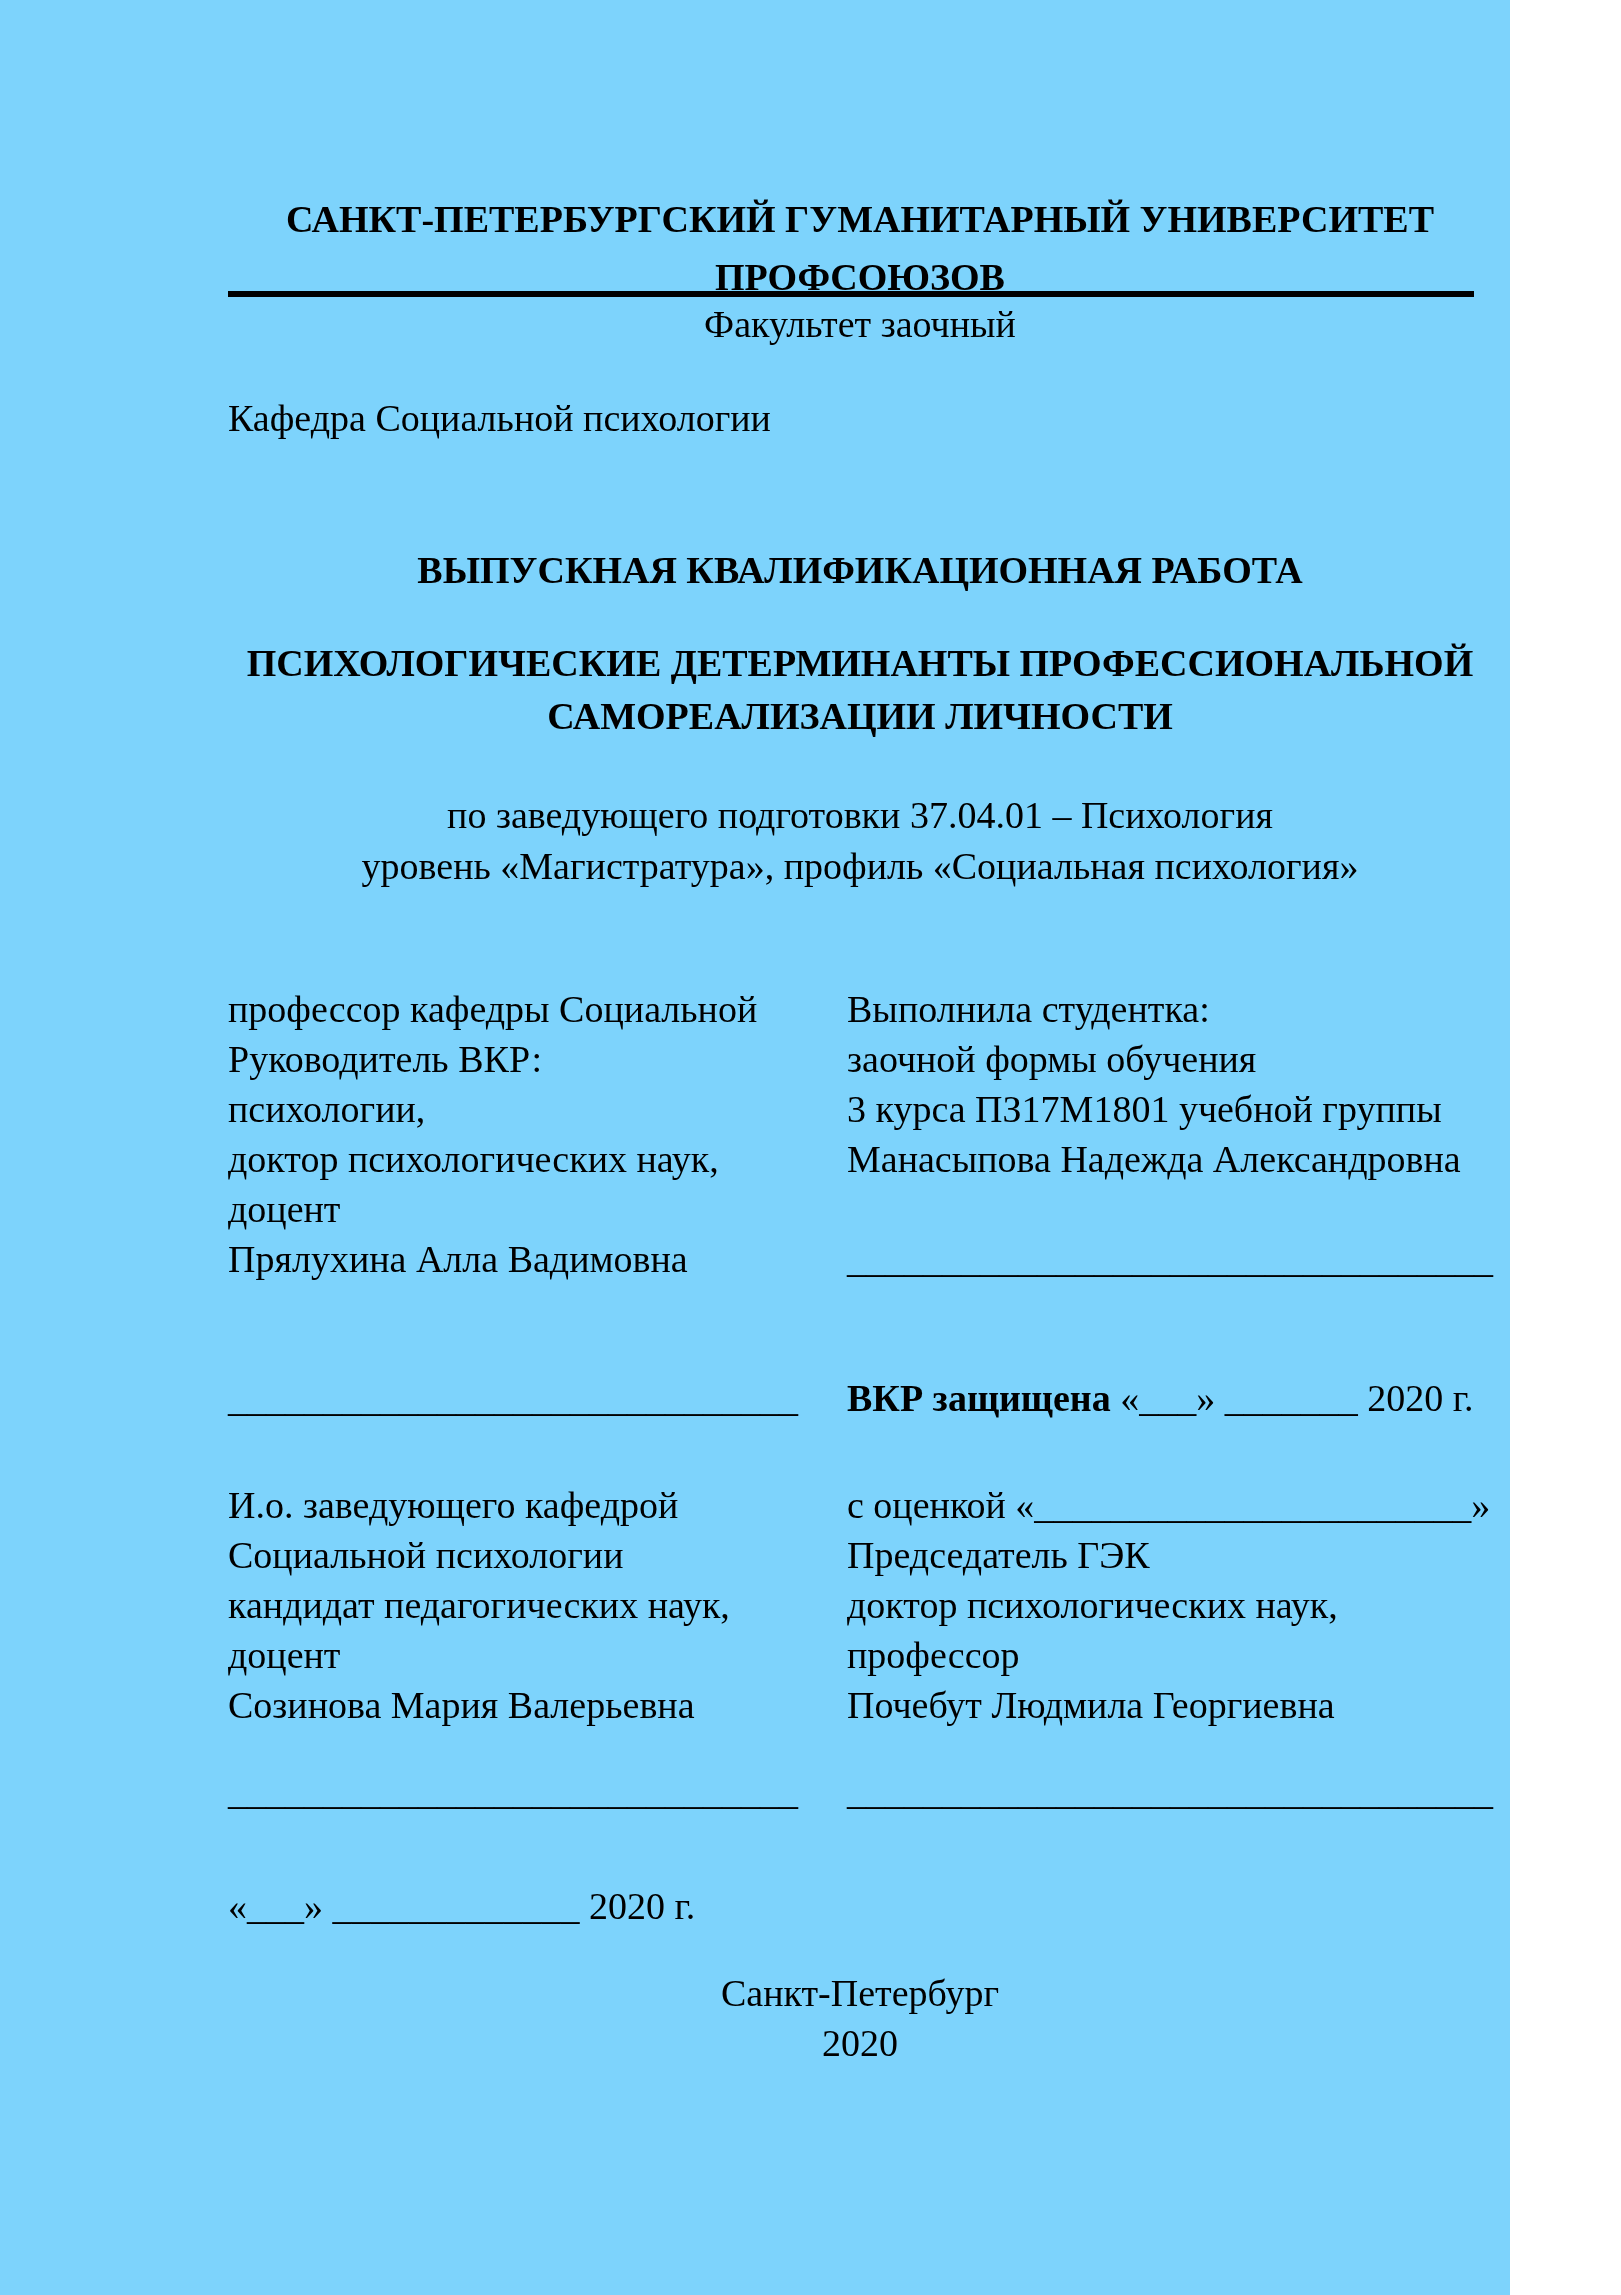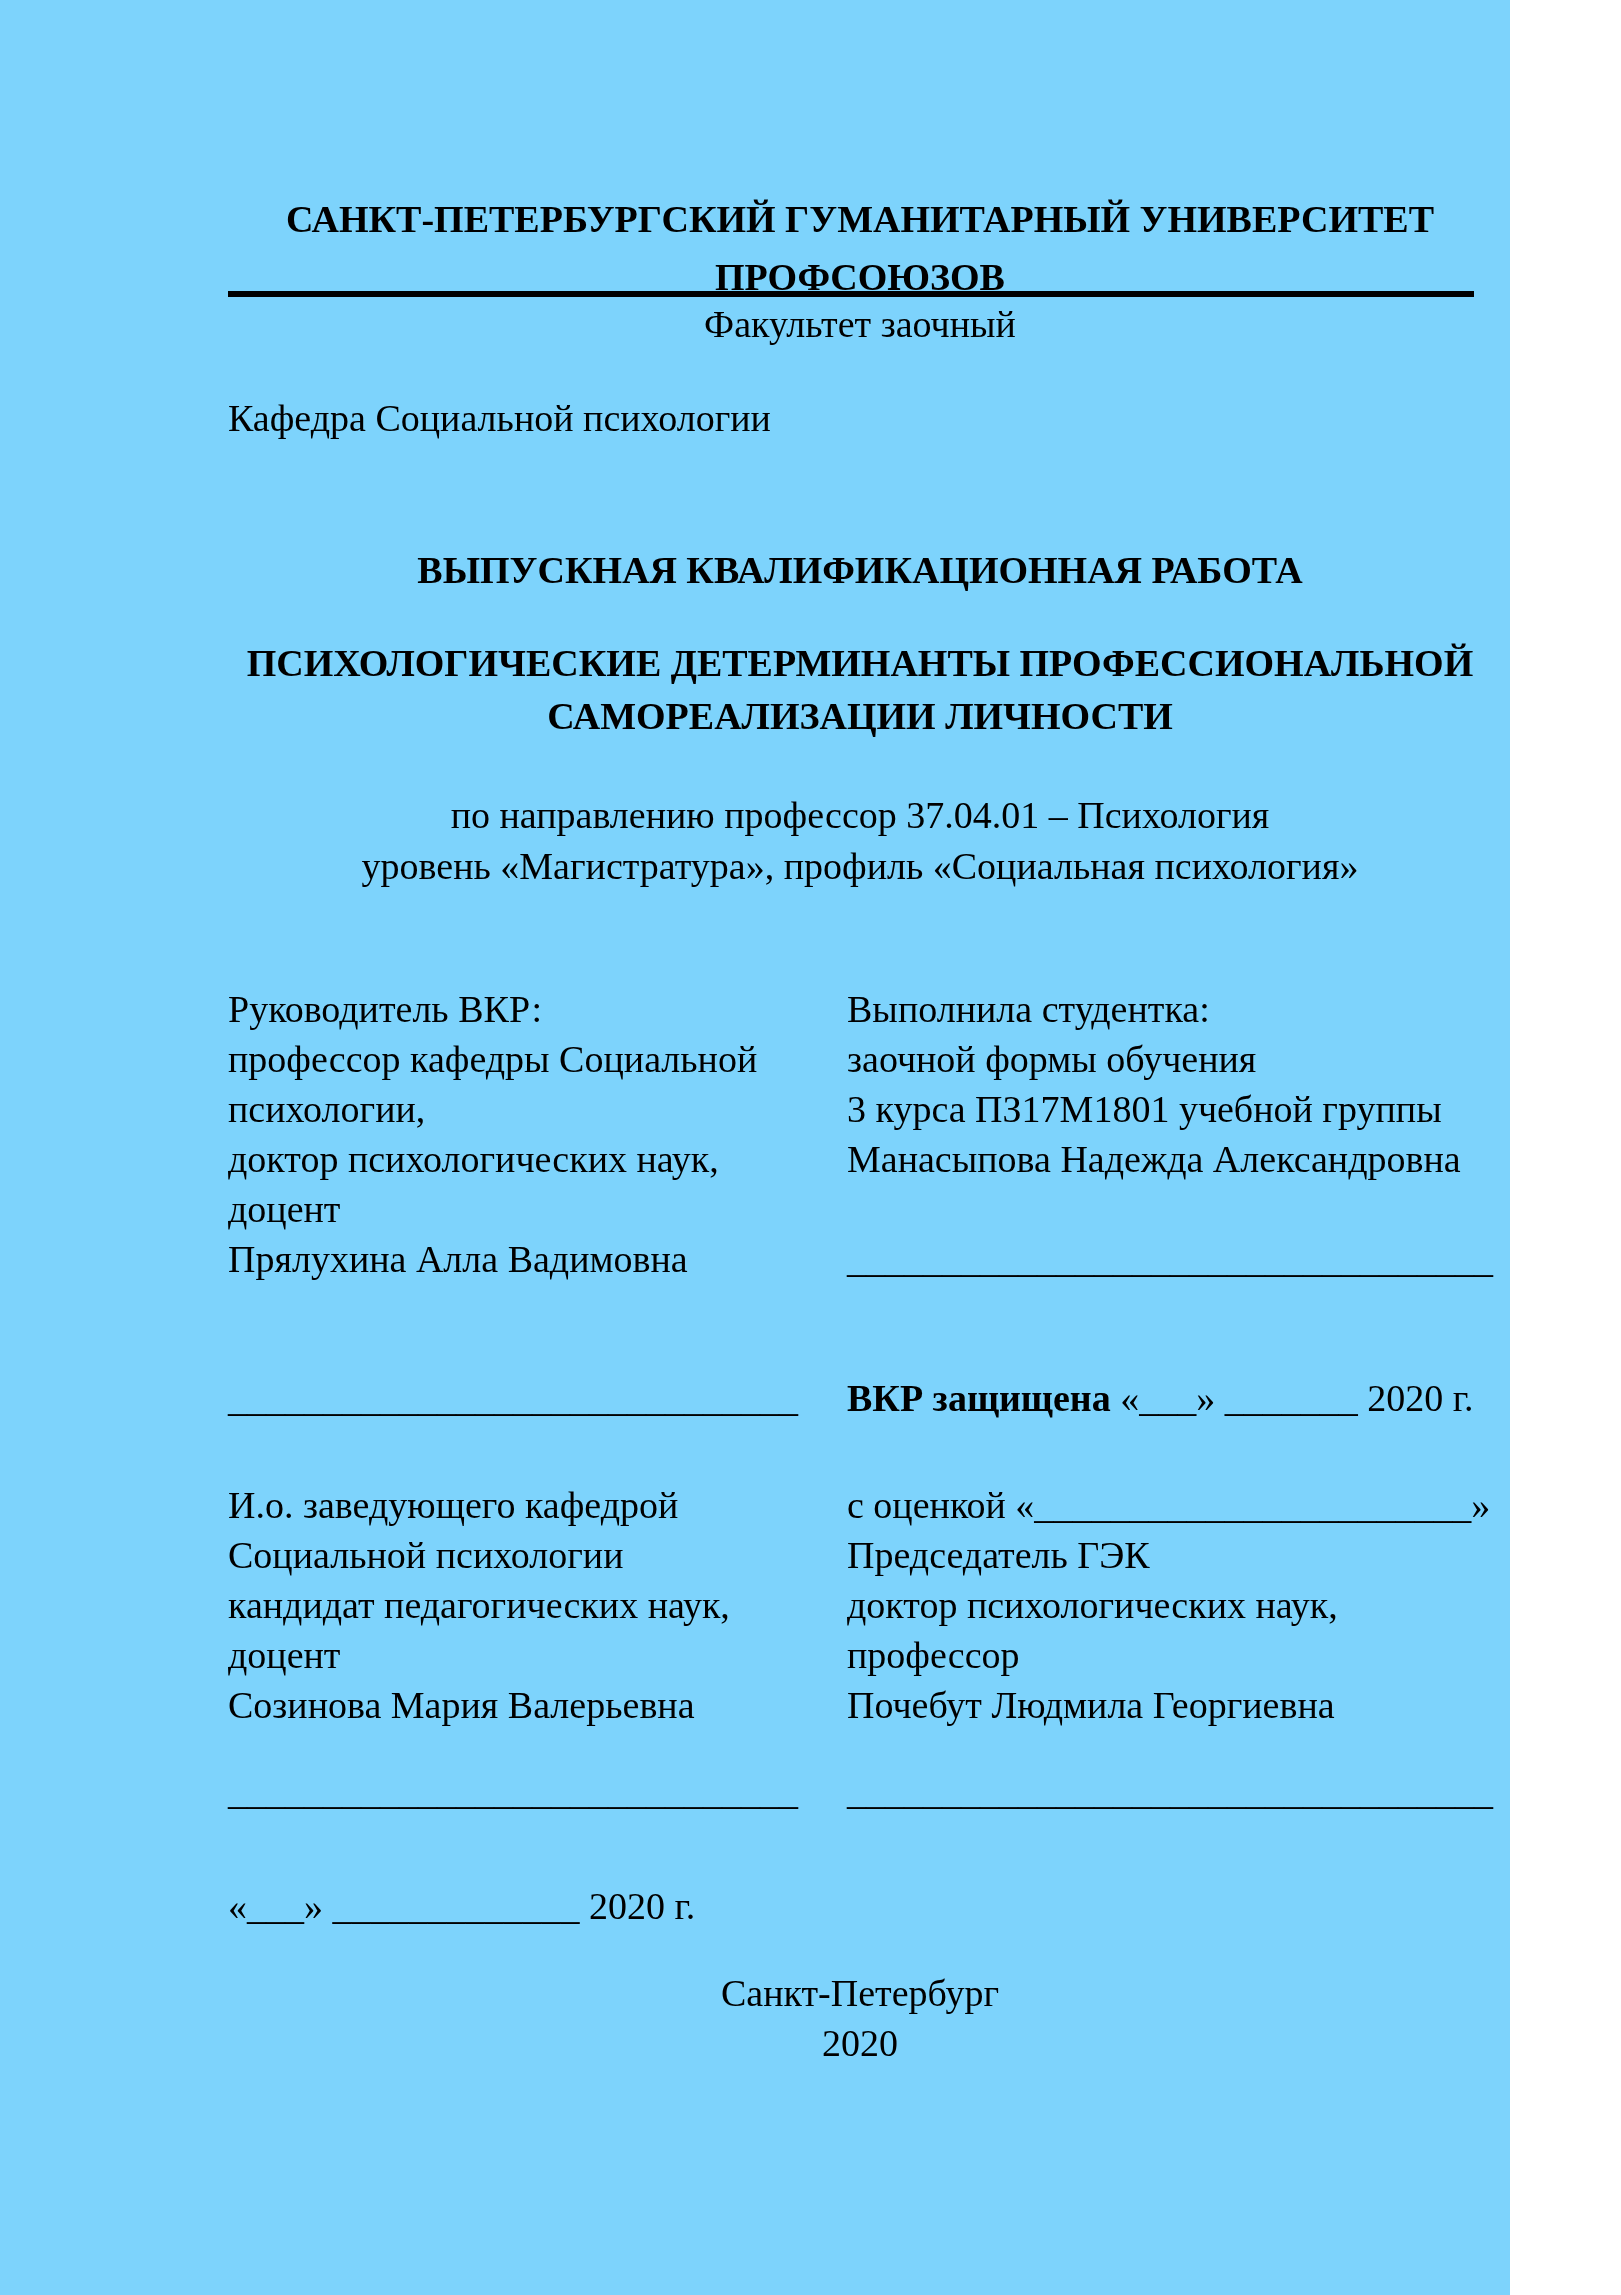--- a/index.html
+++ b/index.html
@@ -75,28 +75,28 @@
     <div class="abs department-line right">Кафедра Социальной психологии</div>
 
     <div class="abs worktype-line center b">ВЫПУСКНАЯ КВАЛИФИКАЦИОННАЯ РАБОТА</div>
 
     <div class="abs title-block center b">
       <div class="line">ПСИХОЛОГИЧЕСКИЕ ДЕТЕРМИНАНТЫ ПРОФЕССИОНАЛЬНОЙ</div>
       <div class="line">САМОРЕАЛИЗАЦИИ ЛИЧНОСТИ</div>
     </div>
 
     <div class="abs program-block center">
-      <div class="line">по направлению профессор 37.04.01 – Психология</div>
+      <div class="line">по заведующего подготовки 37.04.01 – Психология</div>
       <div class="line">уровень «Магистратура», профиль «Социальная психология»</div>
     </div>
 
     <div class="abs cols block-a">
       <div>
+        <div class="line">профессор кафедры Социальной</div>
         <div class="line">Руководитель ВКР:</div>
-        <div class="line">профессор кафедры Социальной</div>
         <div class="line">психологии,</div>
         <div class="line">доктор психологических наук,</div>
         <div class="line">доцент</div>
         <div class="line">Прялухина Алла Вадимовна</div>
       </div>
       <div>
         <div class="line">Выполнила студентка:</div>
         <div class="line">заочной формы обучения</div>
         <div class="line">3 курса ПЗ17М1801 учебной группы</div>
         <div class="line">Манасыпова Надежда Александровна</div>

